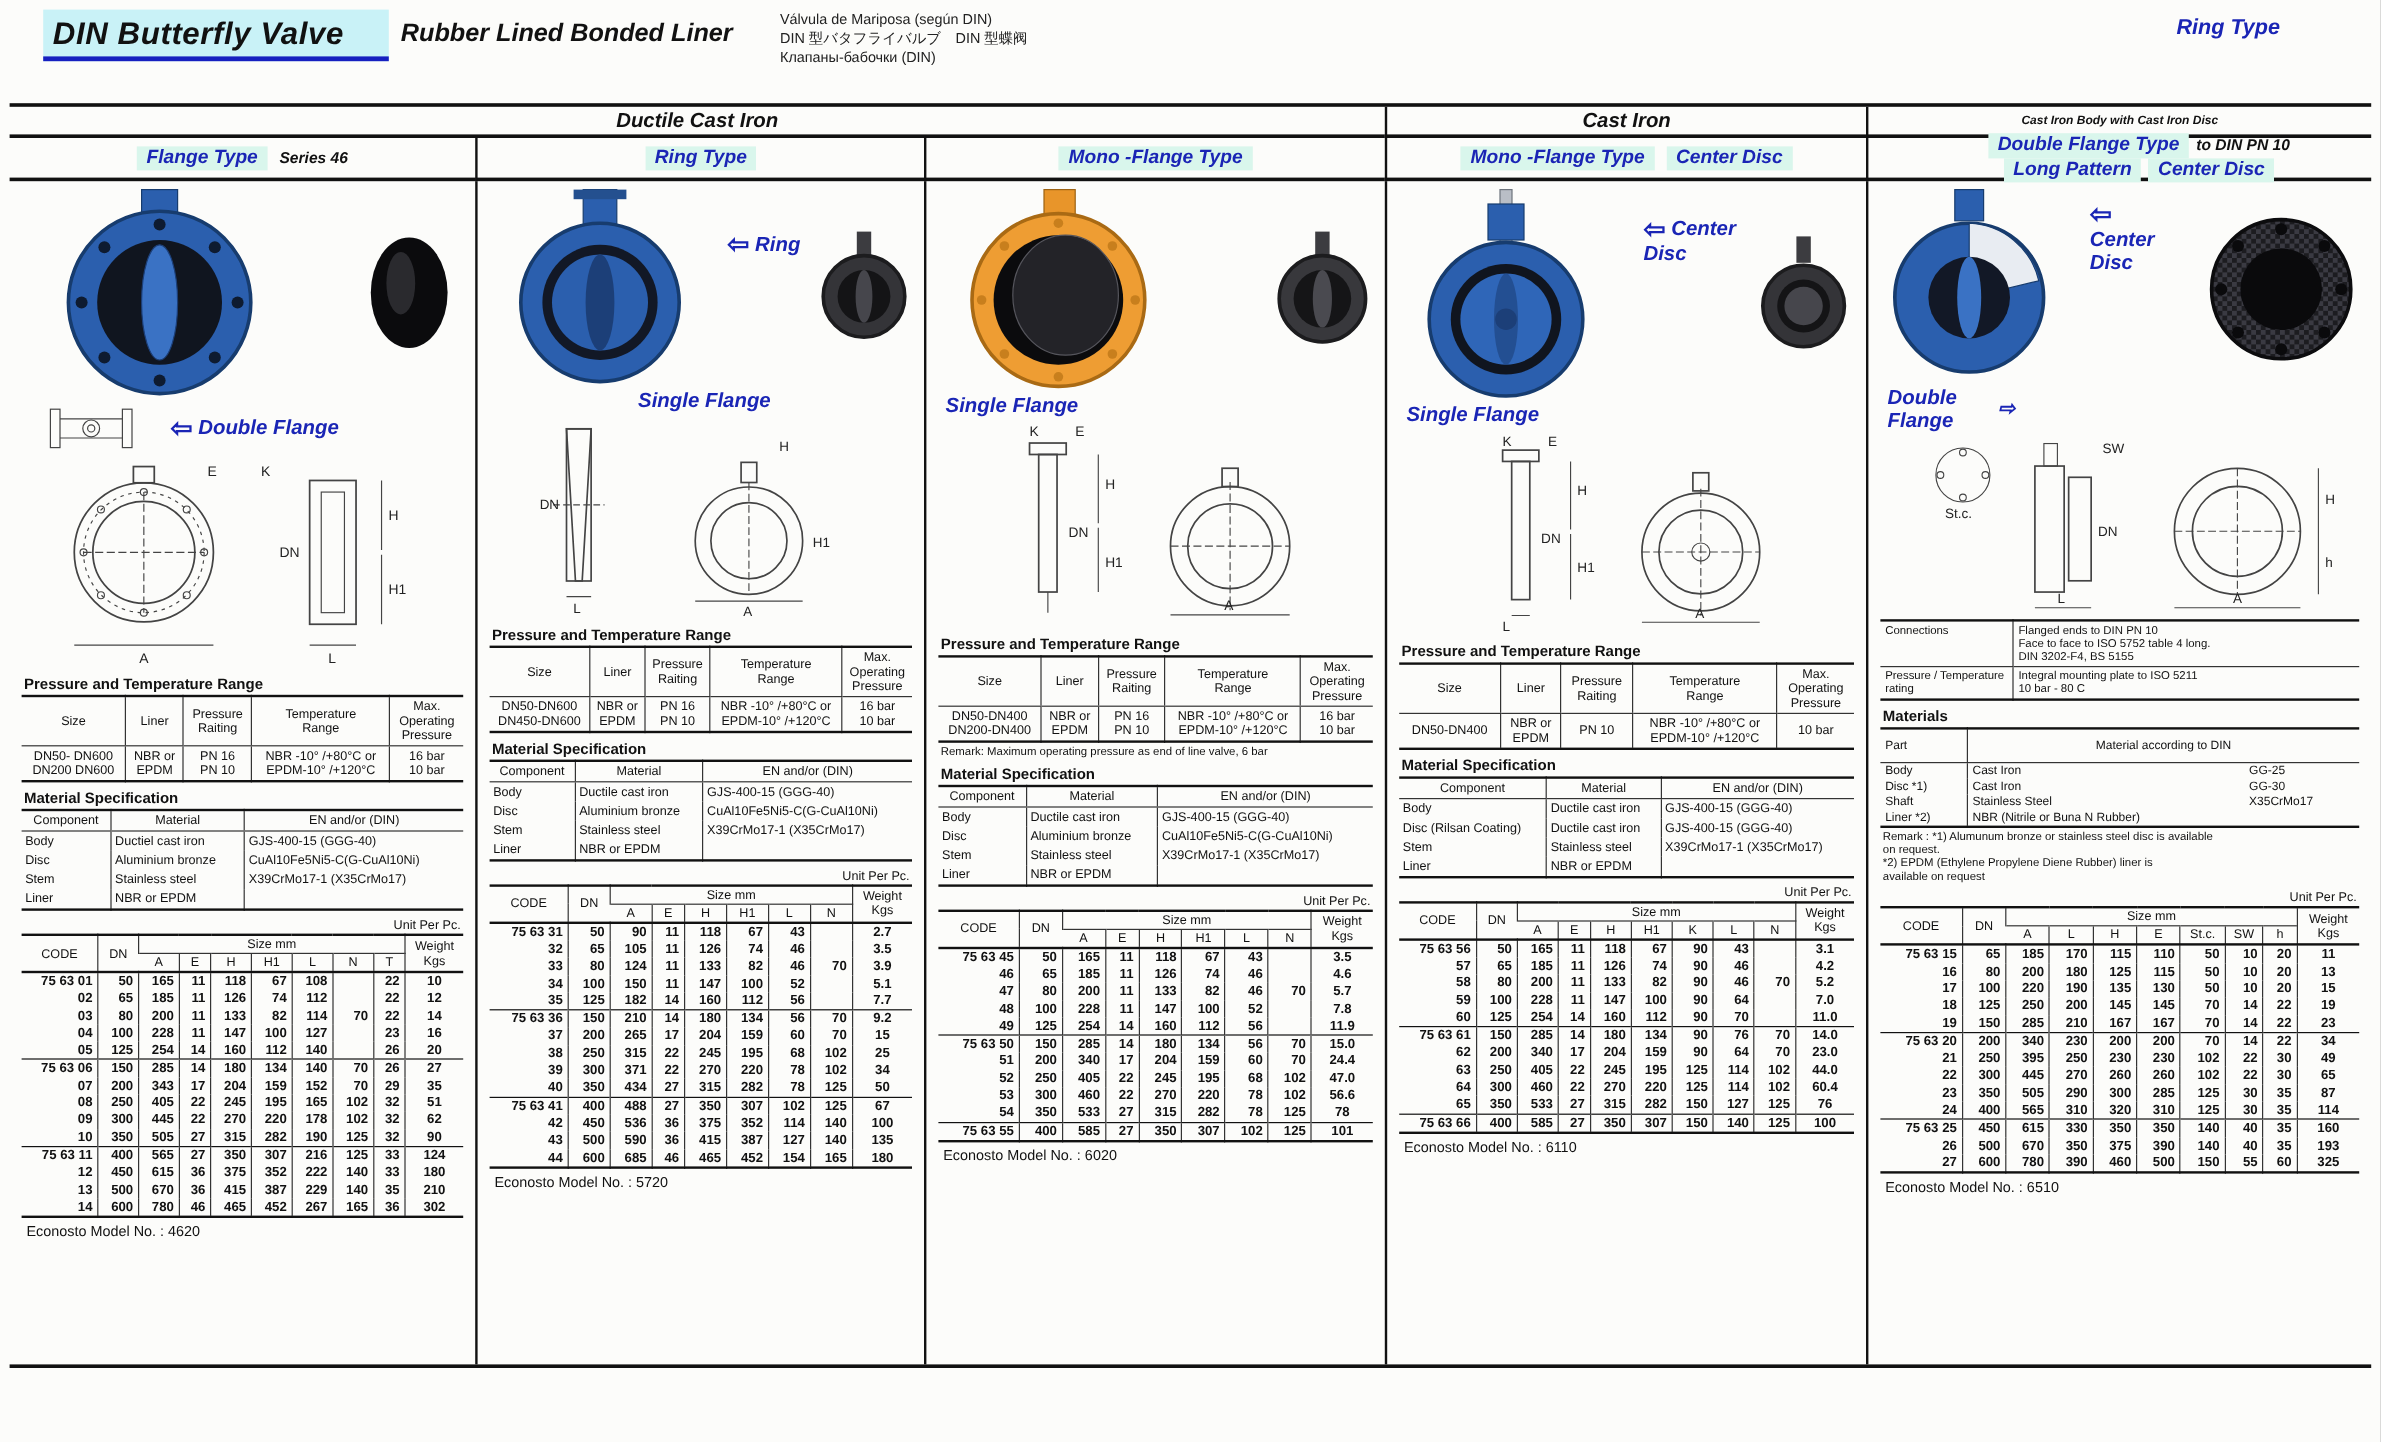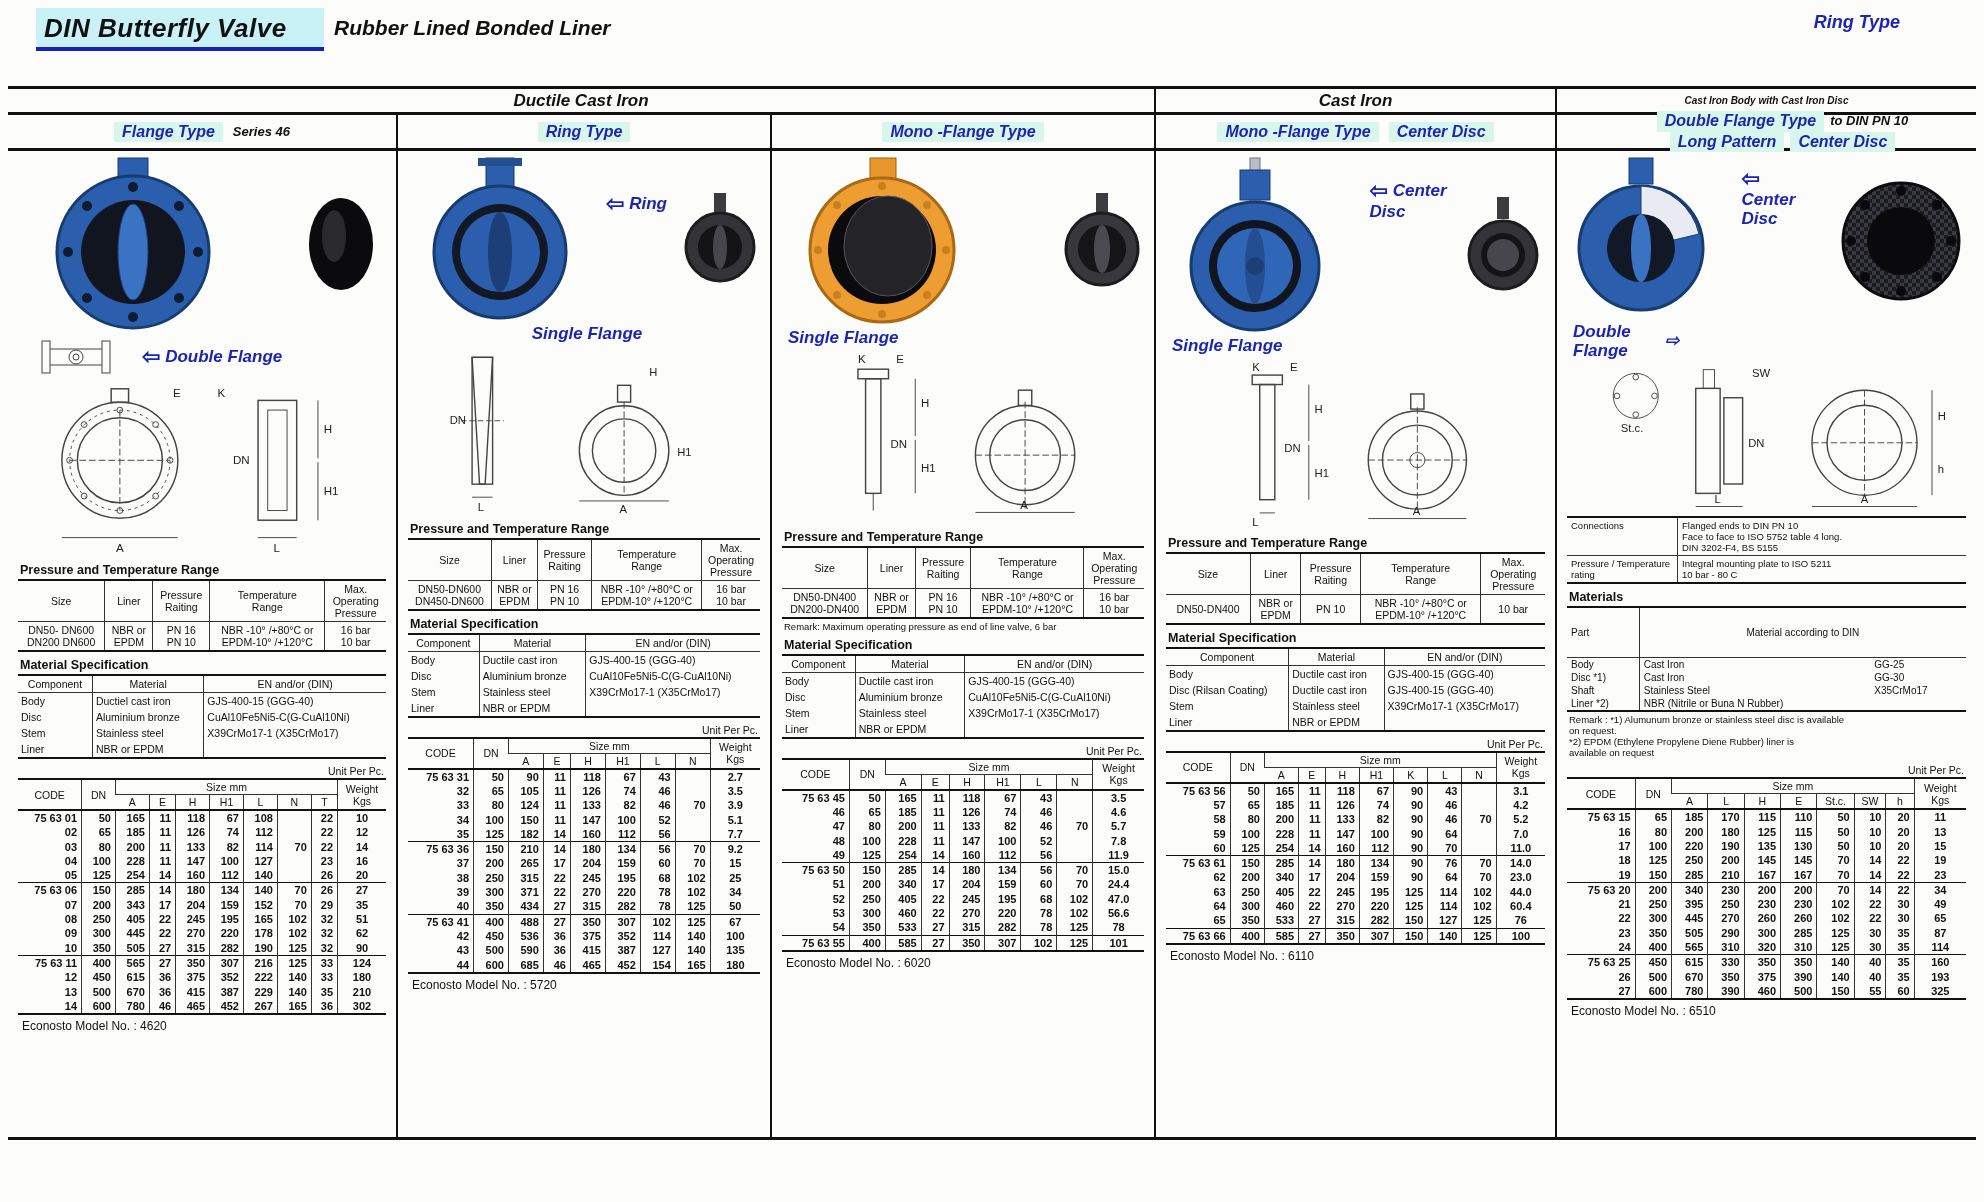--- a/index.html
+++ b/index.html
@@ -49,21 +49,21 @@
   table.spec th,table.spec td{border-left:1px solid #333;padding:2px 3px;vertical-align:middle;}
   table.spec th:first-child,table.spec td:first-child{border-left:none;}
   table.spec th{border-bottom:1px solid #333;font-weight:normal;text-align:center;}
   table.spec.center td{text-align:center;}
   table.spec.left td{text-align:left;}
   table.kv{border-top:2px solid #111;border-bottom:2px solid #111;font-size:9.5px;}
   table.kv td{border-left:1px solid #333;border-bottom:1px solid #333;padding:2px 4px;vertical-align:top;}
   table.kv td:first-child{border-left:none;width:102px;}
   table.kv tr:last-child td{border-bottom:none;}
   table.mat5{border-top:2px solid #111;border-bottom:2px solid #111;font-size:10px;}
-  table.mat5 th{border-bottom:1px solid #333;font-weight:normal;padding:19px 4px;text-align:left;}
+  table.mat5 th{border-bottom:1px solid #333;font-weight:normal;padding:8px 4px;text-align:left;}
   table.mat5 th.m{border-left:1px solid #333;text-align:center;}
   table.mat5 td{padding:1px 4px;}
   table.mat5 td.m{border-left:1px solid #333;}
   table.code{border-top:2px solid #111;border-bottom:2px solid #111;font-size:11px;}
   table.code th{font-weight:normal;padding:1px 3px;border-left:1px solid #333;text-align:center;font-size:10.5px;}
   table.code th:first-child{border-left:none;}
   table.code thead{border-bottom:2px solid #111;}
   table.code thead tr+tr th{border-top:1px solid #333;}
   table.code tbody{border-top:1.5px solid #111;}
   table.code tbody:first-of-type{border-top:none;}
@@ -74,20 +74,25 @@
 </head>
 <body>
 
 <div class="page">
 
   <div class="titlebar">
     <div class="title-box">
       <span>DIN Butterfly Valve</span>
     </div>
     <div class="subtitle">Rubber Lined Bonded Liner</div>
+    <div class="translations">
+      <div>Válvula de Mariposa (según DIN)</div>
+      <div>DIN 型バタフライバルブ　DIN 型蝶阀</div>
+      <div>Клапаны-бабочки (DIN)</div>
+    </div>
     <div class="corner">Ring Type</div>
   </div>
 
   <div class="grid">
 
     <div class="ghead g1">Ductile Cast Iron</div>
     <div class="ghead g2 b">Cast Iron</div>
     <div class="ghead g3 b">Cast Iron Body with Cast Iron Disc</div>
 
     <div class="trow">

